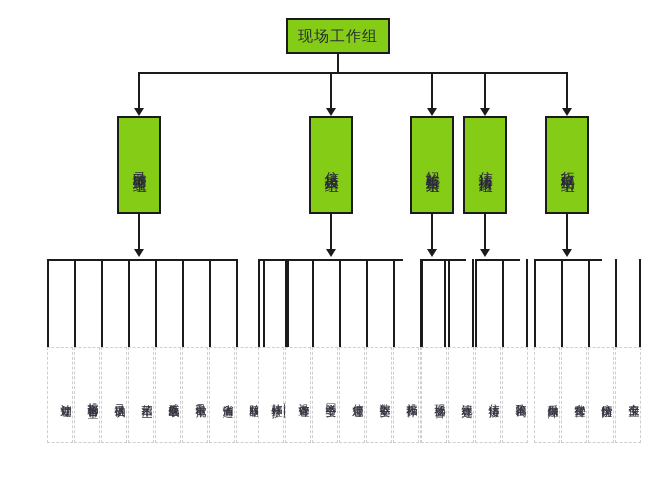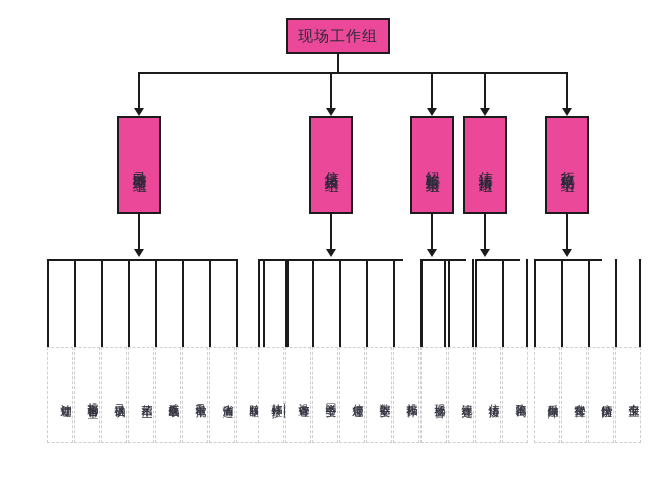--- a/index.html
+++ b/index.html
@@ -16,21 +16,21 @@
     height: 477px;
     background: #ffffff;
     overflow: hidden;
   }
 
   
   .node {
     position: absolute;
     box-sizing: border-box;
     border: 2px solid #1b1b1b;
-    background: #ec4899;
+    background: #84cc16;
     display: flex;
     align-items: center;
     justify-content: center;
     color: #2a2a3a;
   }
   .node-h {
     
     writing-mode: horizontal-tb;
     font-size: 15px;
     letter-spacing: 1px;

